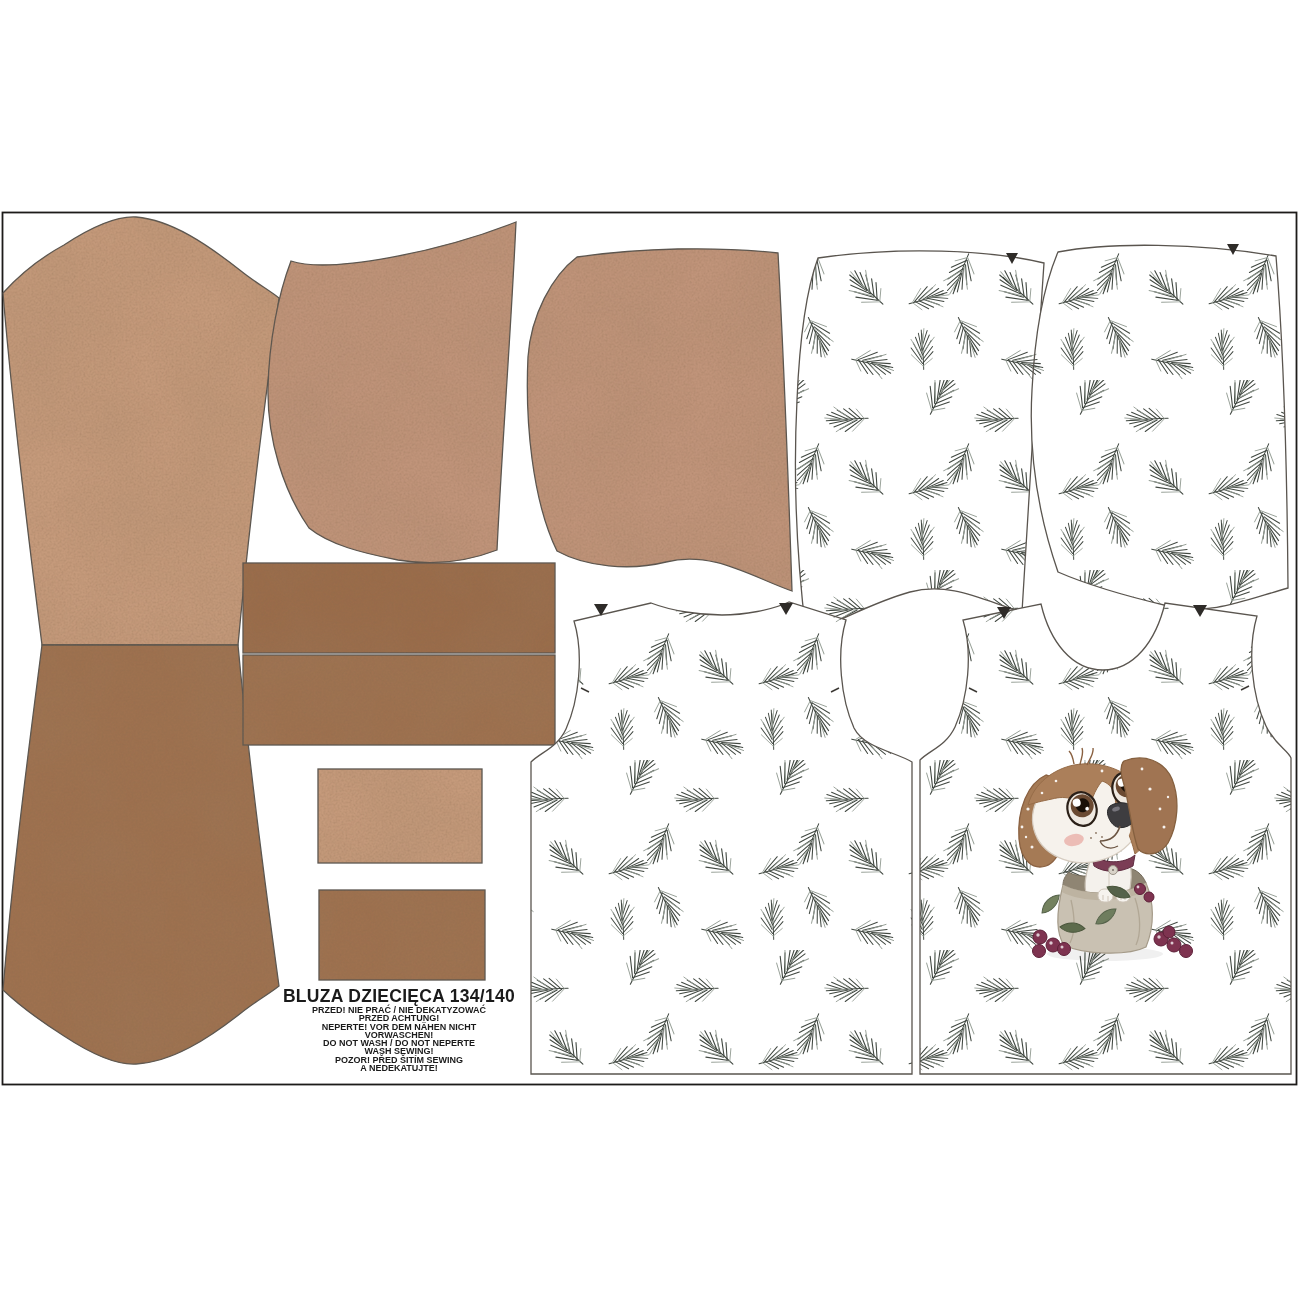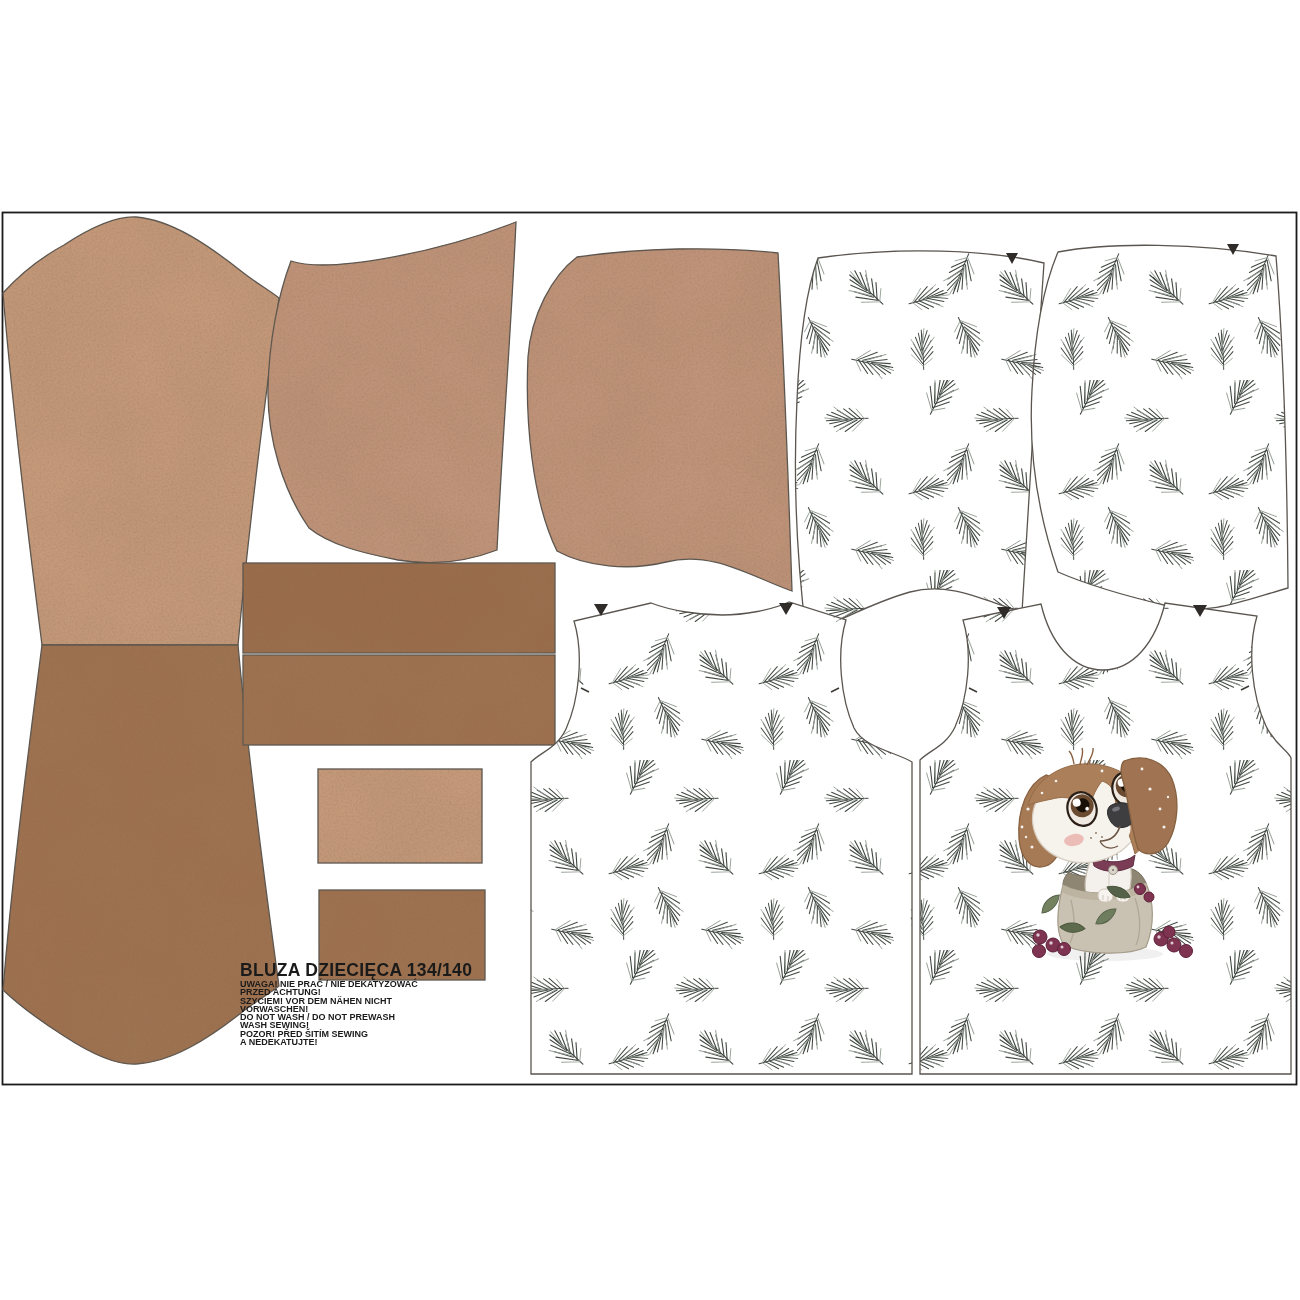--- a/index.html
+++ b/index.html
@@ -12,21 +12,21 @@
   .f-brown{fill:var(--brown_dark,#9e714f);}
   .f-waist-a{fill:var(--brown_waistband,#9a6c4a);}
   .f-waist-b{fill:var(--brown_dark,#9e714f);}
   .f-pine{fill:url(#pinePattern);}
   .piece{stroke:var(--outline,#5a554f);stroke-width:1.3;}
   .pd{stroke:var(--pine_dark,#404740);stroke-width:1.15;fill:none;stroke-linecap:round;}
   .pl{stroke:var(--pine_light,#97a097);stroke-width:1;fill:none;stroke-linecap:round;}
   .notch{fill:#2e2b28;}
   .tick{stroke:#3a3733;stroke-width:1.4;}
   
-  .label-block{position:absolute;left:240px;top:960px;width:318px;
+  .label-block{position:absolute;left:240px;top:986px;width:318px;text-align:center;
     color:var(--text,#1a1a1a);font-weight:bold;}
   .label-title{font-size:17.5px;line-height:20px;letter-spacing:.3px;white-space:nowrap;}
   .label-warn{font-size:9px;line-height:8.3px;letter-spacing:0;}
 </style>
 </head>
 <body>
 
 <div id="panel-image">
 
 <svg id="pattern-svg" width="1300" height="1300" viewBox="0 0 1300 1300">
@@ -251,23 +251,23 @@
         <circle cx="100" cy="88" r="1.5"></circle>
             <circle cx="66" cy="32" r="1.4"></circle>
             <circle cx="-10" cy="92" r="1.5"></circle>
       </g>
     </g>
   </g>
 </svg>
 
 <div class="label-block">
   <div class="label-title">BLUZA DZIECIĘCA 134/140</div>
-  <div class="label-warn">UWAGA! NIE PRAĆ / NIE DEKATYZOWAĆ</div>
+  <div class="label-warn">PRZED! NIE PRAĆ / NIE DEKATYZOWAĆ</div>
   <div class="label-warn">PRZED ACHTUNG!</div>
-  <div class="label-warn">SZYCIEM! VOR DEM NÄHEN NICHT</div>
+  <div class="label-warn">NEPERTE! VOR DEM NÄHEN NICHT</div>
   <div class="label-warn">VORWASCHEN!</div>
-  <div class="label-warn">DO NOT WASH / DO NOT PREWASH</div>
+  <div class="label-warn">DO NOT WASH / DO NOT NEPERTE</div>
   <div class="label-warn">WASH SEWING!</div>
   <div class="label-warn">POZOR! PŘED ŠITÍM SEWING</div>
   <div class="label-warn">A NEDEKATUJTE!</div>
 </div>
 
 </div>
 
 </body></html>

